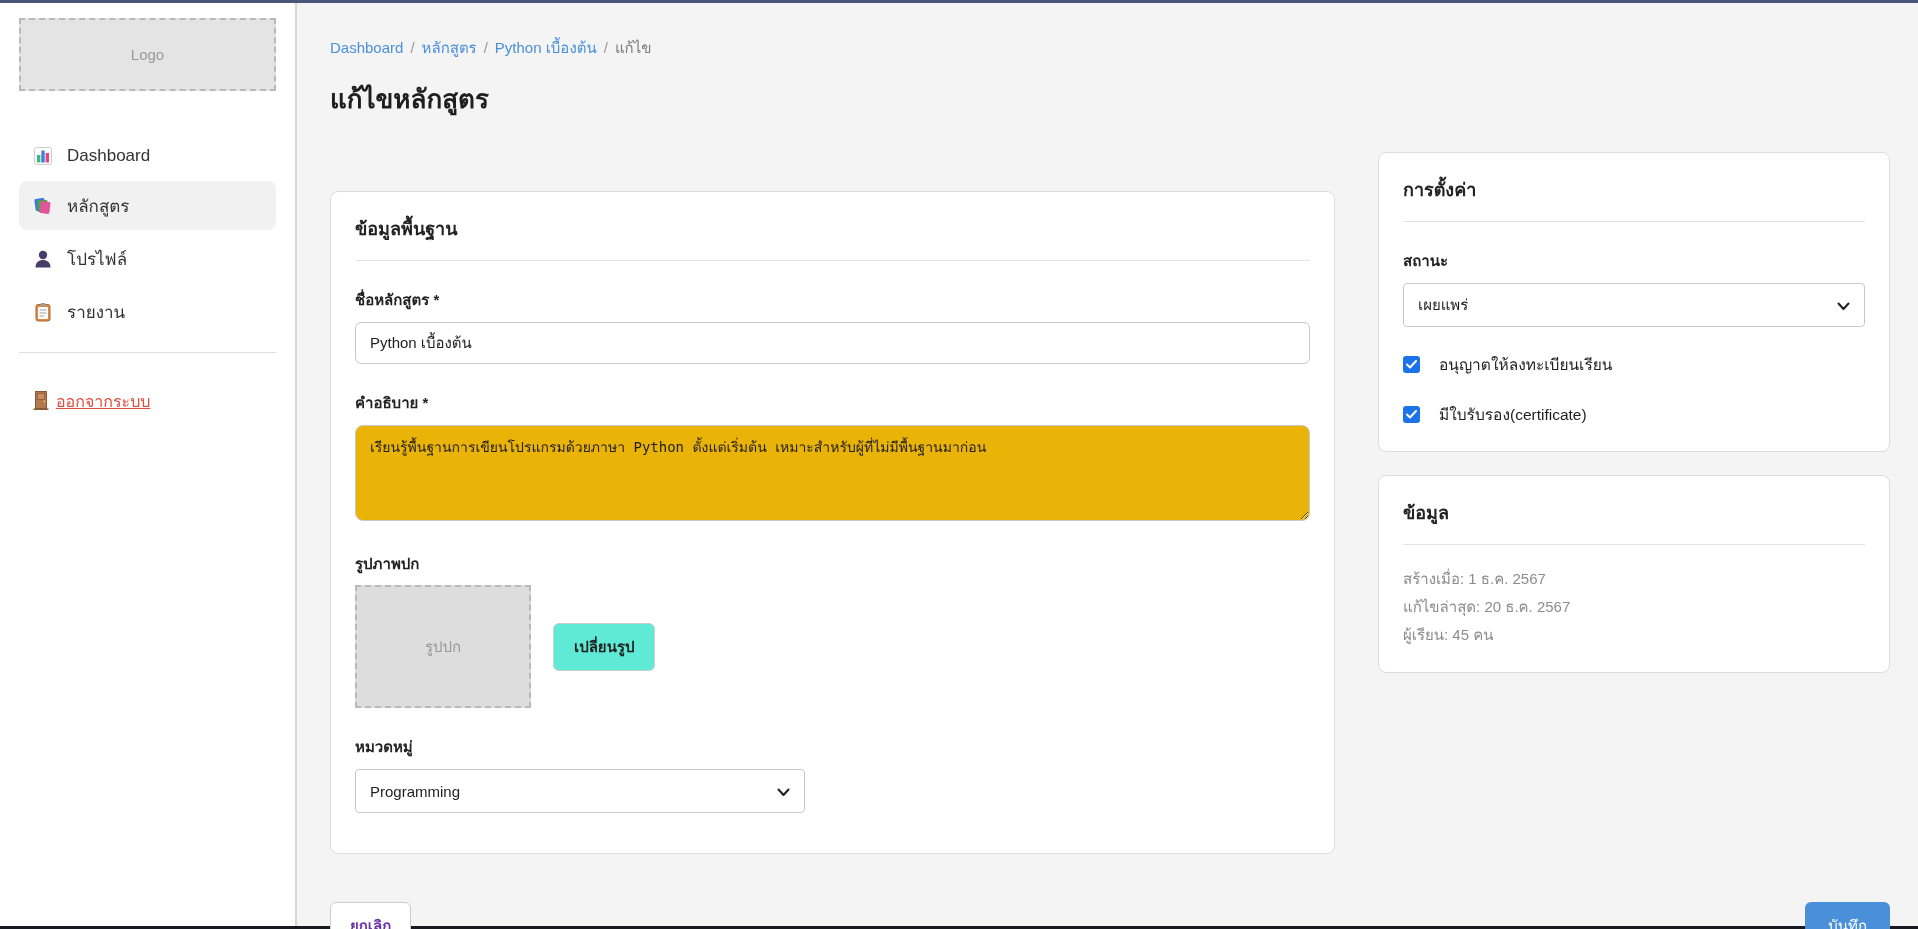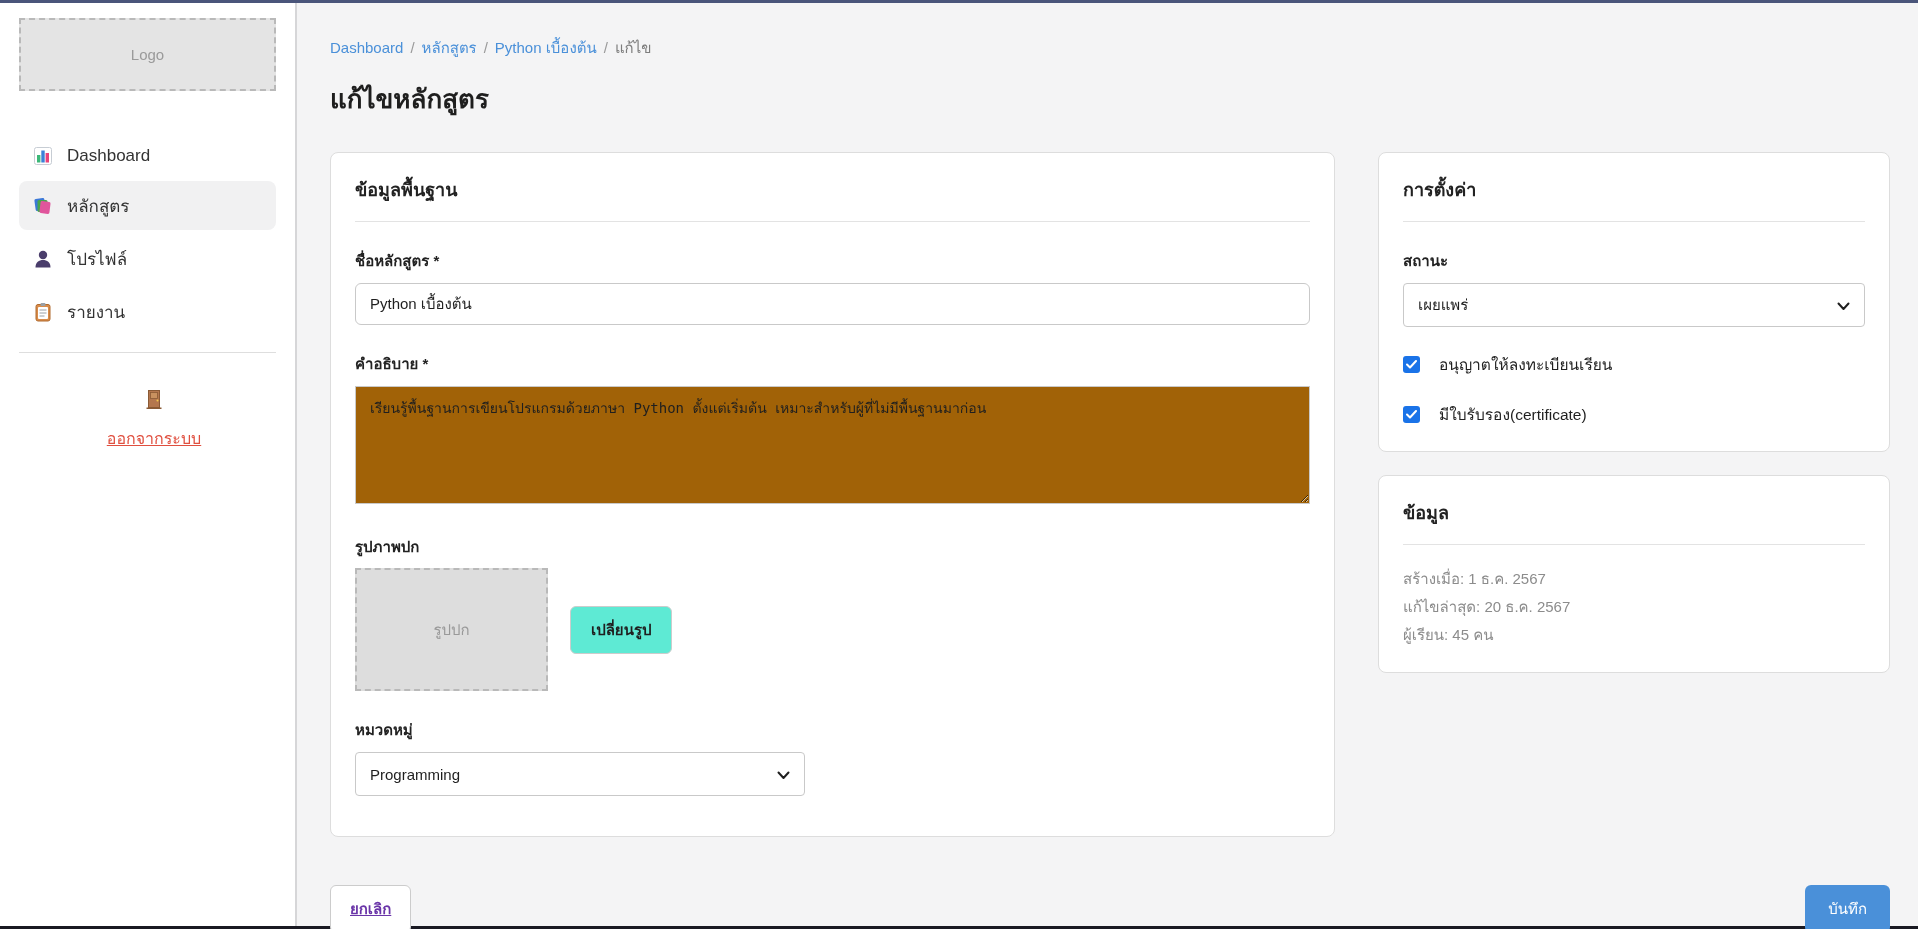--- a/index.html
+++ b/index.html
@@ -26,56 +26,56 @@
   .nav { margin-top:44px; }
   .nav-item {
     display:flex; align-items:center; gap:13px;
     padding:11px 13px; font-size:17px; color:#333;
     border-radius:8px; margin-bottom:4px; cursor:default;
   }
   .nav-item.active { background:#f1f1f2; }
   .nav-item .ico { display:flex; width:22px; justify-content:center; }
   .sidebar-divider { border:none; border-top:1px solid #dedede; margin:16px 0 36px 0; }
   .logout-link {
-    display:flex; align-items:center; gap:13px; padding-left:13px;
-    color:#e04f3f; font-size:16px; text-decoration:underline; cursor:pointer;flex-direction:column;
+    display:flex; align-items:center; gap:6px; padding-left:13px;
+    color:#e04f3f; font-size:16px; text-decoration:underline; cursor:pointer;
   }
   
   .main { flex:1; padding:33px 28px 0 33px; }
   .breadcrumb { font-size:15px; color:#8a8a8a; }
   .breadcrumb .crumb-link { color:#4a90d9; cursor:pointer; }
   .breadcrumb .sep { margin:0 7px; color:#9a9a9a; }
   .breadcrumb .crumb-current { color:#7d7d7d; }
   .page-title { margin-top:18px; font-size:26px; font-weight:bold; color:#1e1e1e; }
   .content { display:flex; gap:43px; margin-top:33px; align-items:flex-start; }
   .col-left { width:1005px; }
   .col-right { width:512px; display:flex; flex-direction:column; gap:23px; }
   .card {
     background:#ffffff; border:1px solid #dddddd; border-radius:8px;
     padding:22px 24px 24px 24px;
   }
-  .card-main { padding-bottom:40px; }
+  .card-main { padding-bottom:40px;margin-top:39px; }
   .card h2 { font-size:18px; color:#222; font-weight:bold; }
   .card .rule { border:none; border-top:1px solid #e3e3e3; margin-top:17px; }
   .field-label { margin-top:27px; font-size:15px; font-weight:bold; color:#222; }
   .text-input {
     margin-top:10px; width:100%; height:42px;
     border:1px solid #c9c9c9; border-radius:6px;
     padding:0 14px; font-size:15px; color:#1f1f1f; background:#fff;
     font-family:"Liberation Sans", sans-serif;
   }
   .textarea-input {
-    margin-top:10px; width:100%; height:118px;
-    border:1px solid #c9c9c9; border-radius:0;
-    padding:10px 14px; font-size:14px; color:#1f1f1f; background:#a16207;
+    margin-top:10px; width:100%; height:96px;
+    border:1px solid #c9c9c9; border-radius:8px;
+    padding:10px 14px; font-size:14px; color:#1f1f1f; background:#eab308;
     font-family:"DejaVu Sans Mono", monospace; resize:vertical;
   }
   .cover-row { display:flex; align-items:center; gap:22px; margin-top:9px; }
   .cover-box {
-    width:193px; height:123px; background:#dddddd; border:2px dashed #b9b9b9;
+    width:176px; height:123px; background:#dddddd; border:2px dashed #b9b9b9;
     display:flex; align-items:center; justify-content:center;
     color:#999; font-size:15px;
   }
   .btn-secondary {
     background:#5eead4; border:1px solid #cccccc; border-radius:6px;
     padding:11px 20px; font-size:15px; font-weight:bold; color:#1f1f1f;
     font-family:"Liberation Sans", sans-serif; cursor:pointer;
   }
   .select-box {
     margin-top:10px; height:44px; background:#fff;

